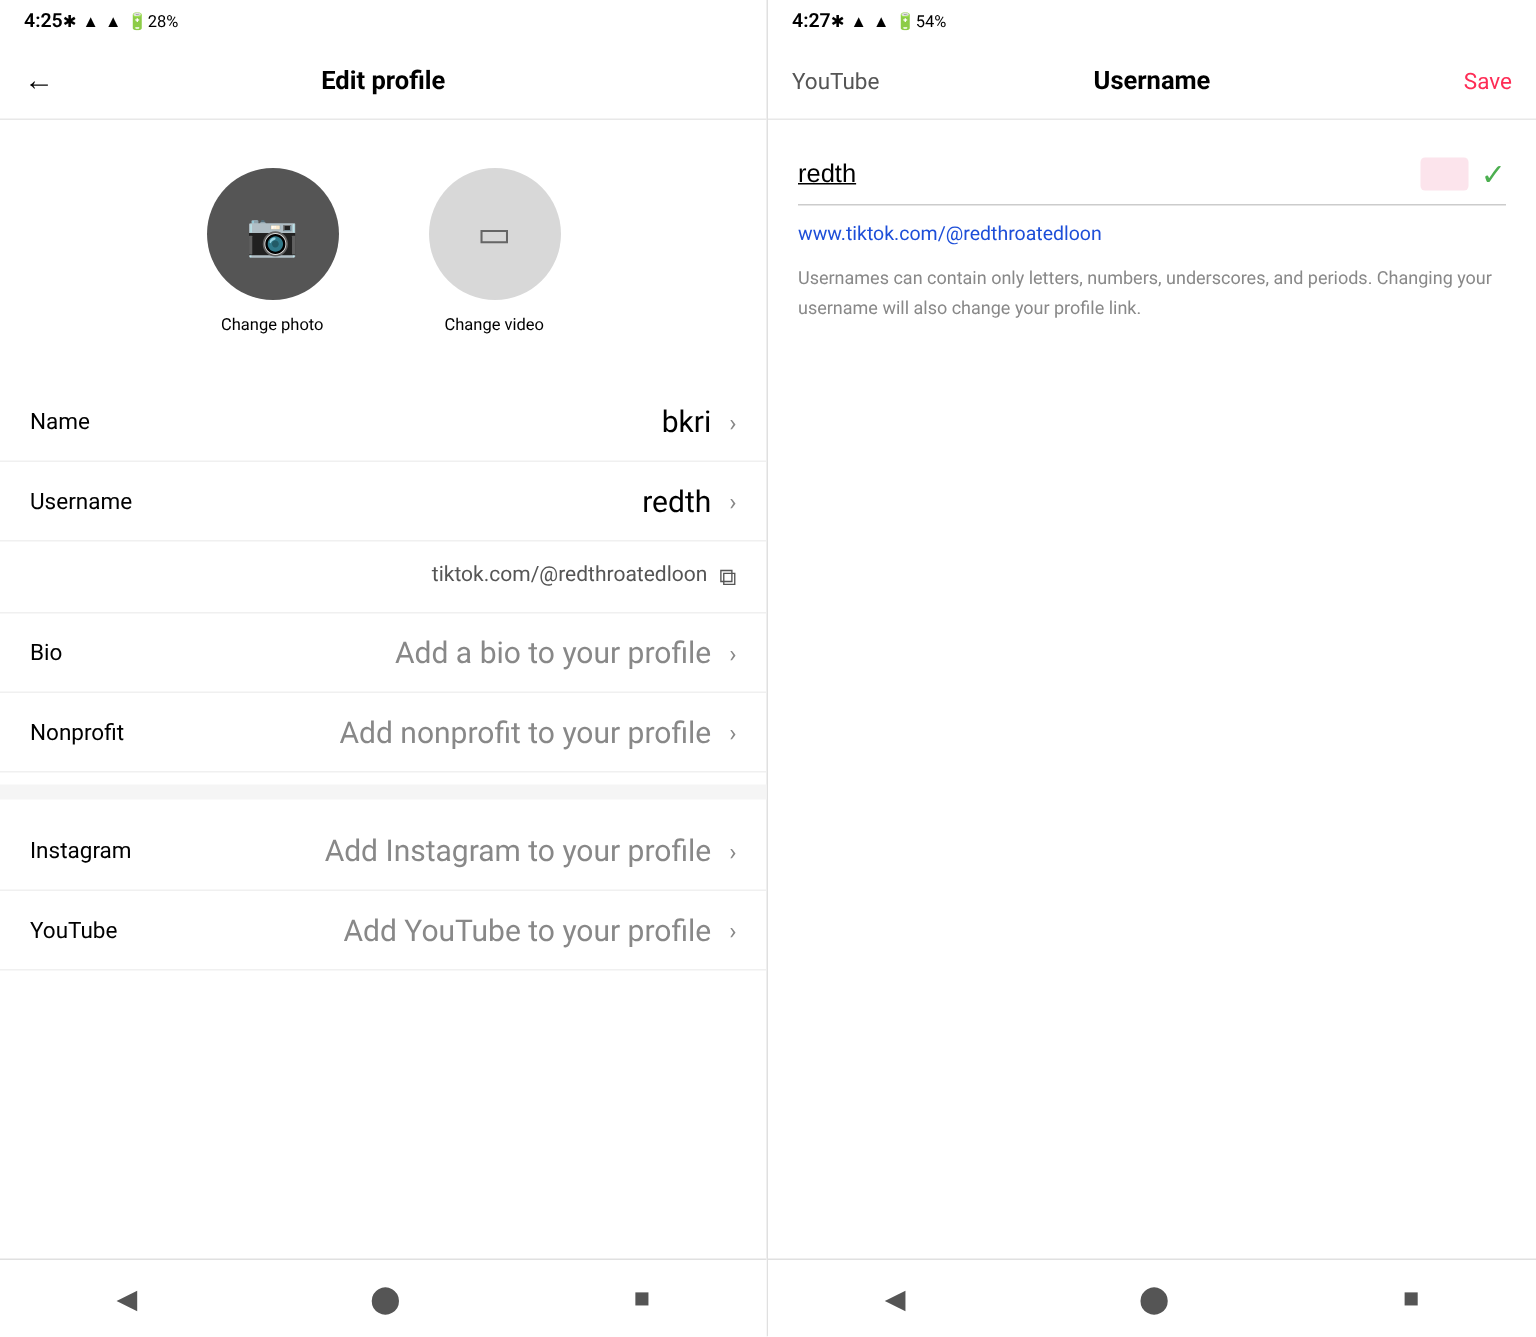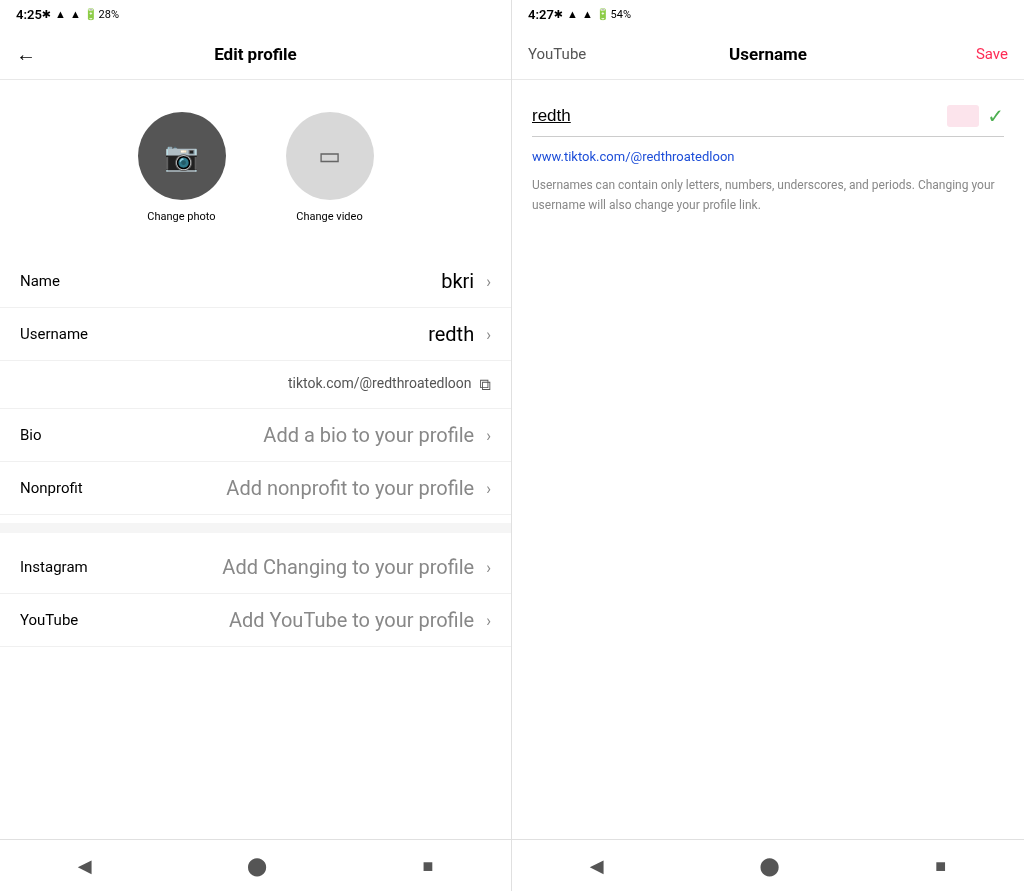--- a/index.html
+++ b/index.html
@@ -312,21 +312,21 @@
       <span class="field-chevron">›</span>
     </div>
   </div>
 
   <div class="section-divider"></div>
 
   <div class="fields-section">
 
     <div class="field-row">
       <span class="field-label">Instagram</span>
-      <span class="field-value">Add Changing to your profile</span>
+      <span class="field-value">Add Instagram to your profile</span>
       <span class="field-chevron">›</span>
     </div>
 
     <div class="field-row">
       <span class="field-label">YouTube</span>
       <span class="field-value">Add YouTube to your profile</span>
       <span class="field-chevron">›</span>
     </div>
   </div>
 

